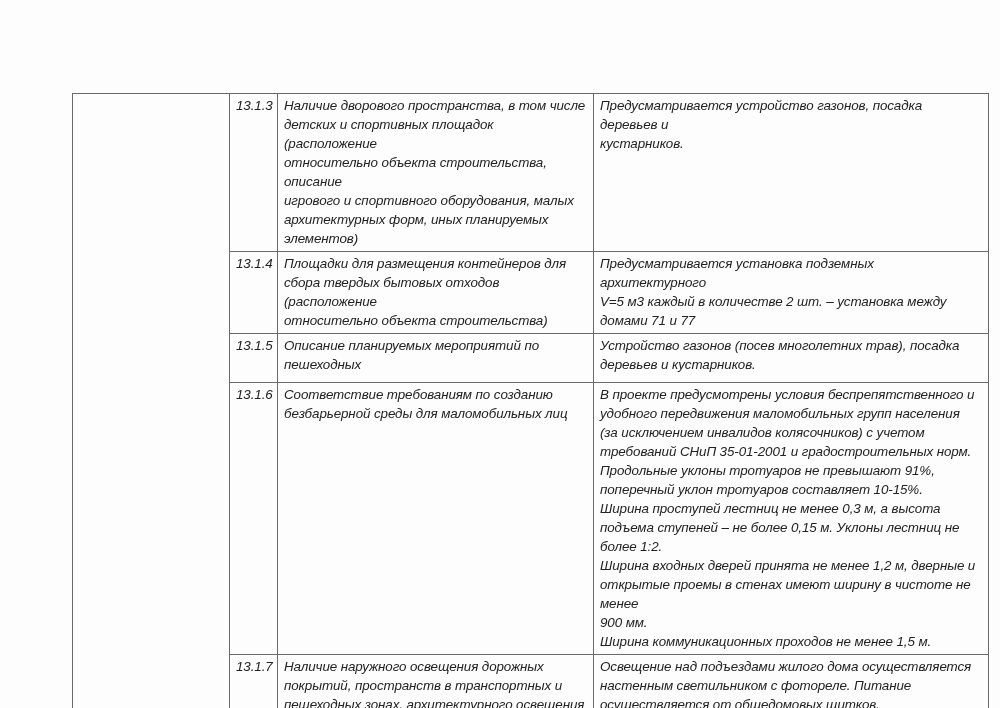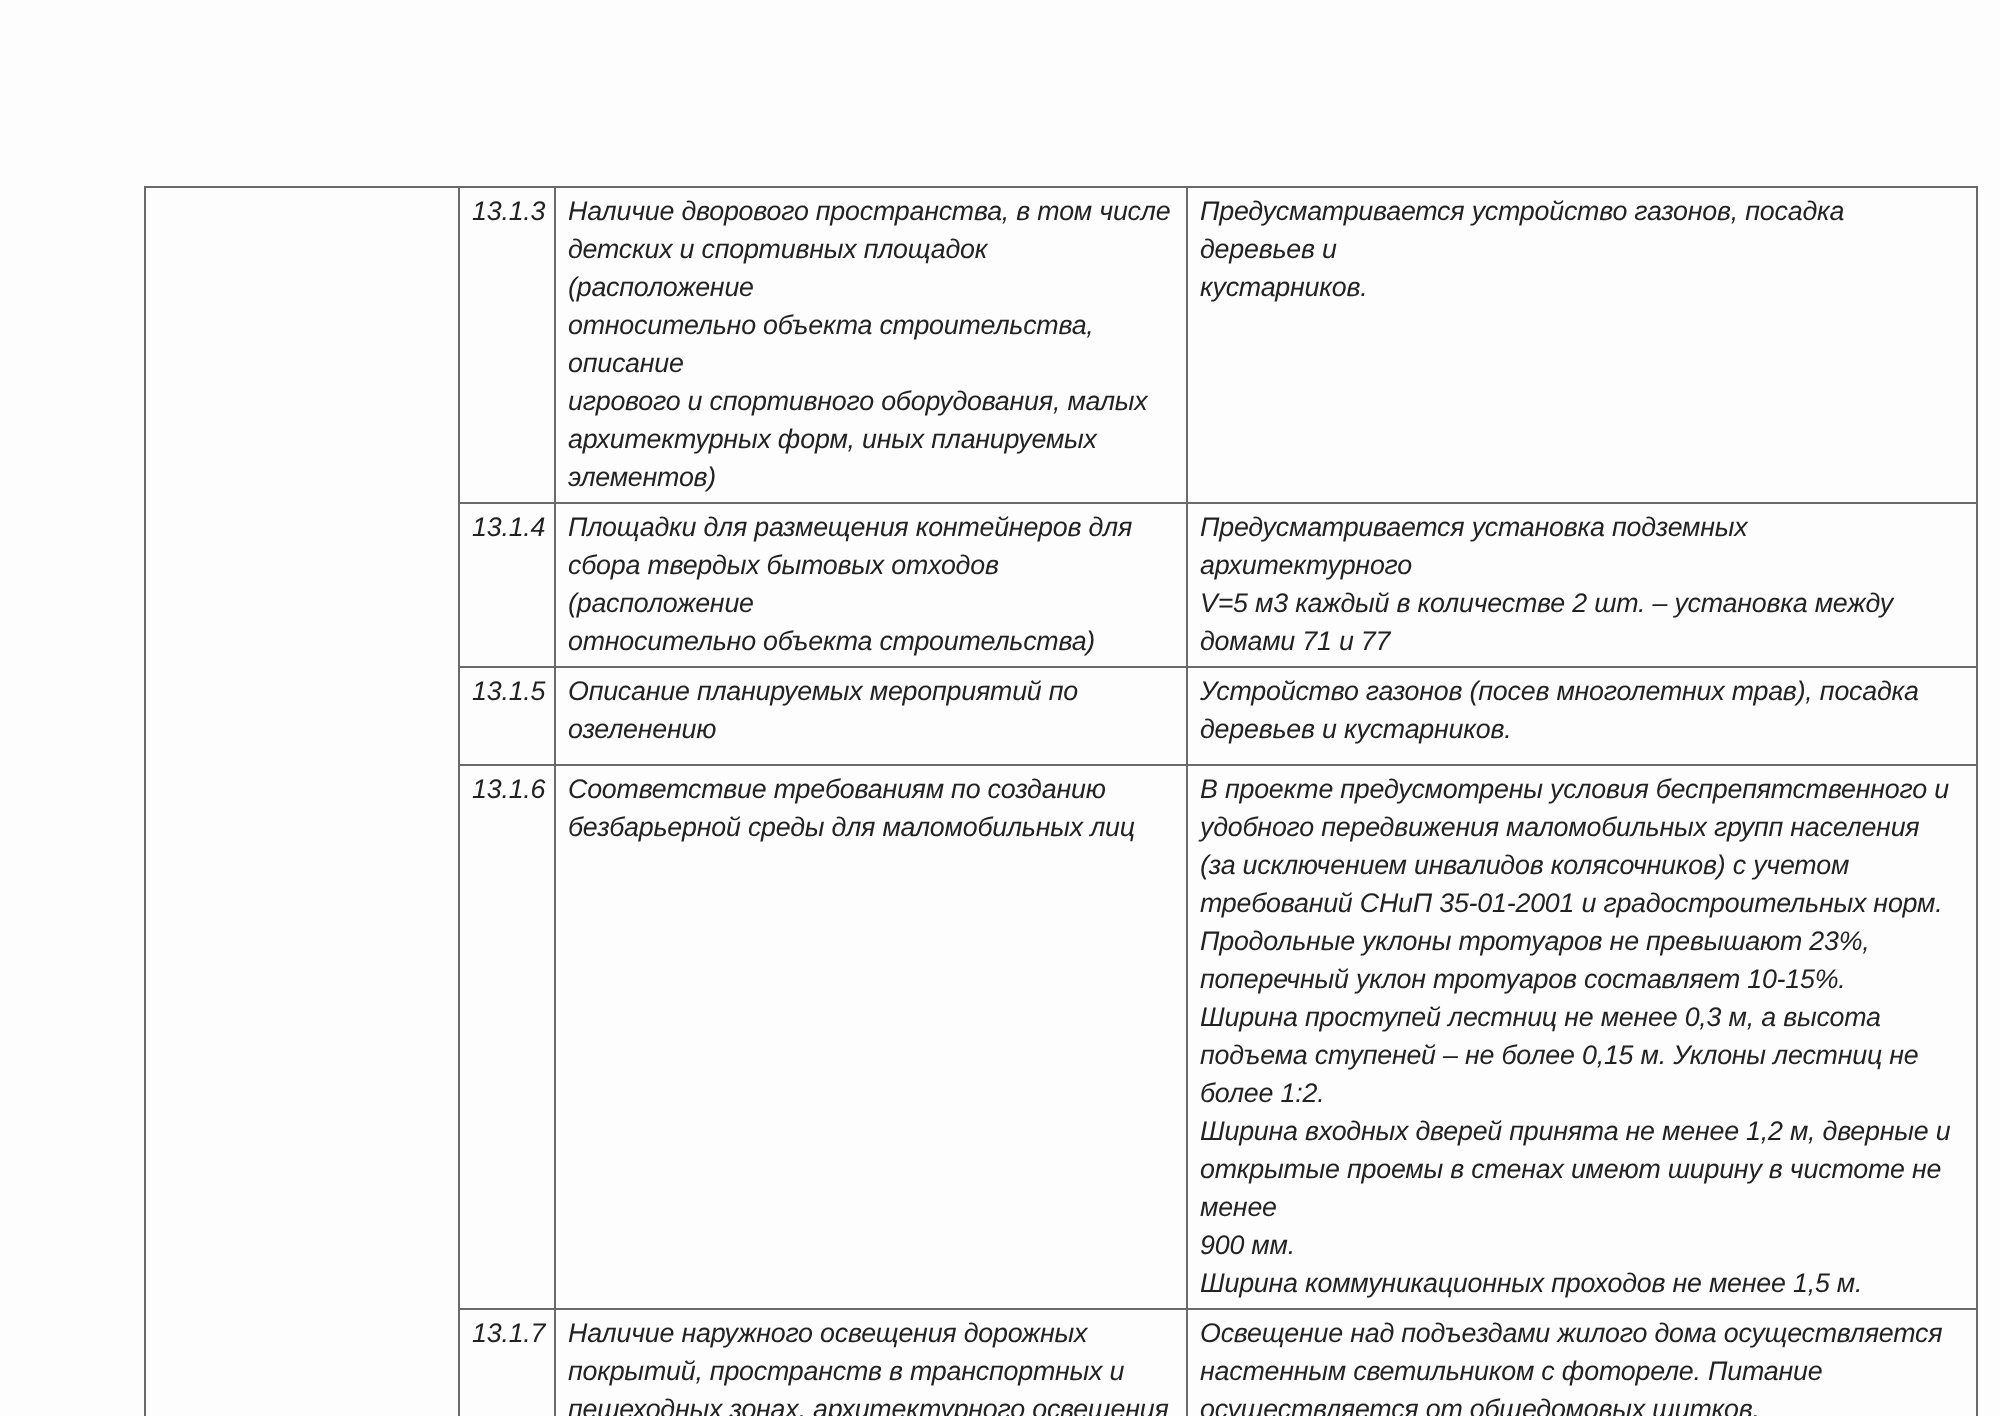--- a/index.html
+++ b/index.html
@@ -95,40 +95,40 @@
           <span class="line">Предусматривается установка подземных архитектурного</span>
           <span class="line">V=5 м3 каждый в количестве 2 шт. – установка между</span>
           <span class="line">домами 71 и 77</span>
         </td>
       </tr>
 
       <tr class="r5">
         <td class="code">13.1.5</td>
         <td>
           <span class="line">Описание планируемых мероприятий по</span>
-          <span class="line">озеленению</span>
+          <span class="line">пешеходных</span>
         </td>
         <td>
           <span class="line">Устройство газонов (посев многолетних трав), посадка</span>
           <span class="line">деревьев и кустарников.</span>
         </td>
       </tr>
 
       <tr class="r6">
         <td class="code">13.1.6</td>
         <td>
           <span class="line">Соответствие требованиям по созданию</span>
           <span class="line">безбарьерной среды для маломобильных лиц</span>
         </td>
         <td>
           <span class="line">В проекте предусмотрены условия беспрепятственного и</span>
           <span class="line">удобного передвижения маломобильных групп населения</span>
           <span class="line">(за исключением инвалидов колясочников) с учетом</span>
           <span class="line">требований СНиП 35-01-2001 и градостроительных норм.</span>
-          <span class="line">Продольные уклоны тротуаров не превышают 23%,</span>
+          <span class="line">Продольные уклоны тротуаров не превышают 91%,</span>
           <span class="line">поперечный уклон тротуаров составляет 10-15%.</span>
           <span class="line">Ширина проступей лестниц не менее 0,3 м, а высота</span>
           <span class="line">подъема ступеней – не более 0,15 м. Уклоны лестниц не</span>
           <span class="line">более 1:2.</span>
           <span class="line">Ширина входных дверей принята не менее 1,2 м, дверные и</span>
           <span class="line">открытые проемы в стенах имеют ширину в чистоте не менее</span>
           <span class="line">900 мм.</span>
           <span class="line">Ширина коммуникационных проходов не менее 1,5 м.</span>
         </td>
       </tr>

